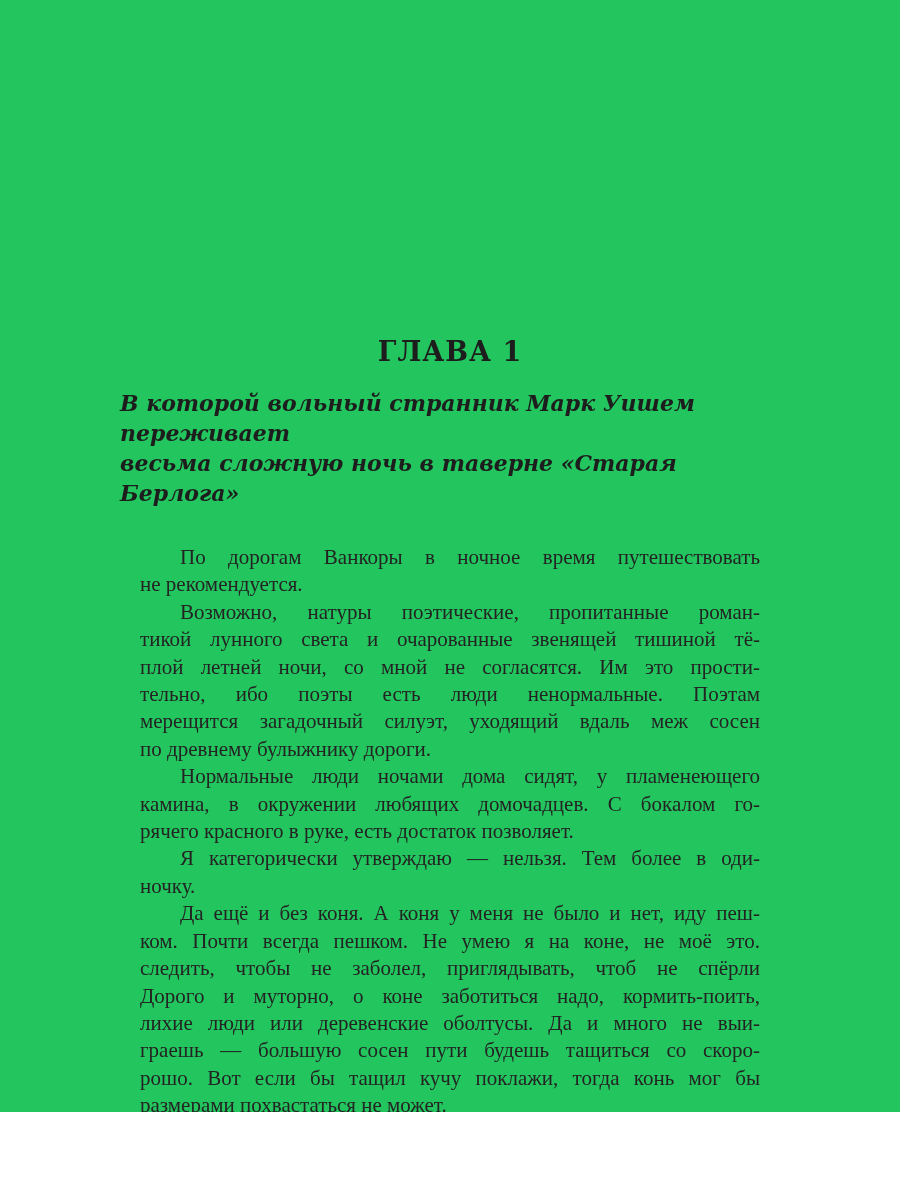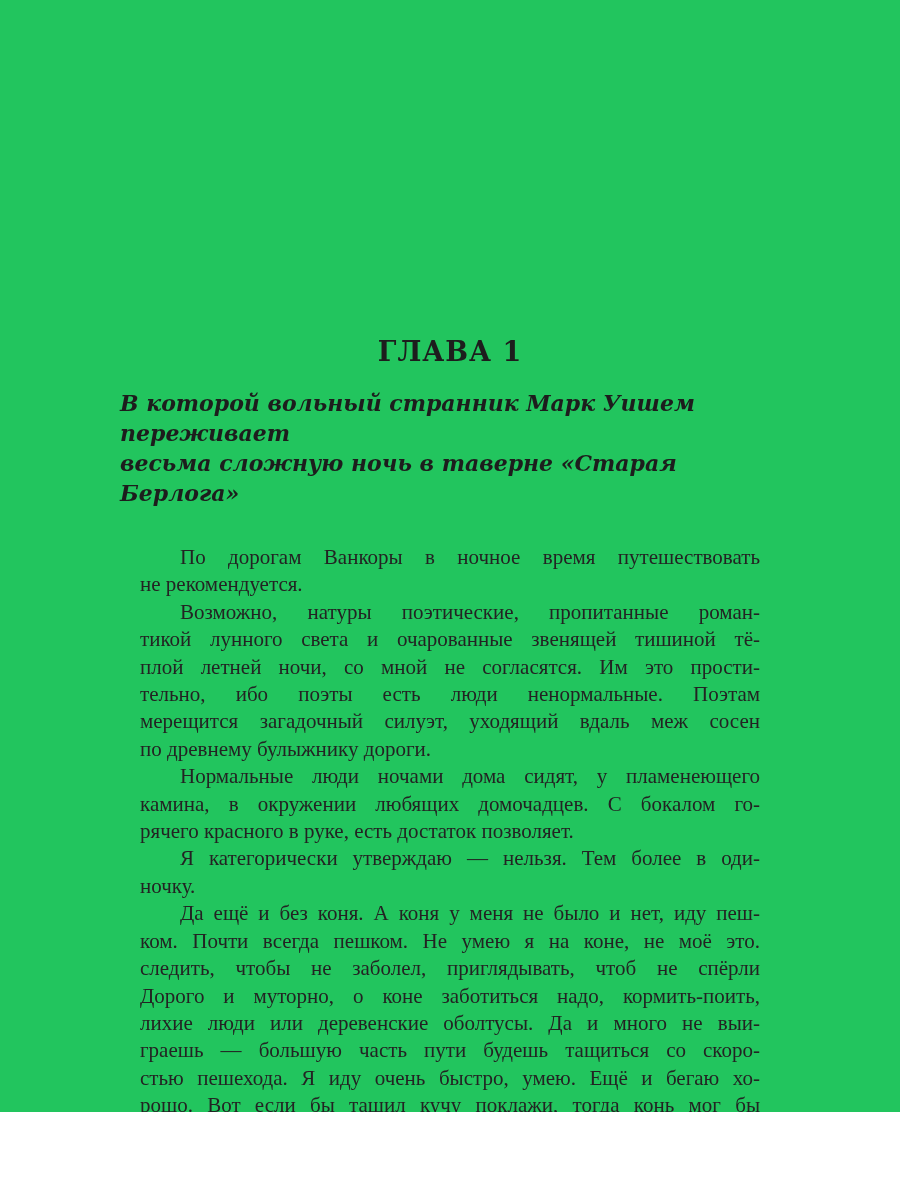--- a/index.html
+++ b/index.html
@@ -85,18 +85,18 @@
       <div class="para">
         <div class="line indent">Я категорически утверждаю — нельзя. Тем более в оди-</div>
         <div class="line lastline">ночку.</div>
       </div>
       <div class="para">
         <div class="line indent">Да ещё и без коня. А коня у меня не было и нет, иду пеш-</div>
         <div class="line">ком. Почти всегда пешком. Не умею я на коне, не моё это.</div>
         <div class="line">следить, чтобы не заболел, приглядывать, чтоб не спёрли</div>
         <div class="line">Дорого и муторно, о коне заботиться надо, кормить-поить,</div>
         <div class="line">лихие люди или деревенские оболтусы. Да и много не выи-</div>
-        <div class="line">граешь — большую часть пути будешь тащиться со скоро-</div>
-        <div class="line">стью пешехода. Я иду очень быстро, умею. Ещё и бегаю хо-</div>
+        <div class="line">граешь — большую сосен пути будешь тащиться со скоро-</div>
         <div class="line">рошо. Вот если бы тащил кучу поклажи, тогда конь мог бы</div>
+        <div class="line lastline">размерами похвастаться не может.</div>
       </div>
     </div>
 </div>
 
 </body></html>

